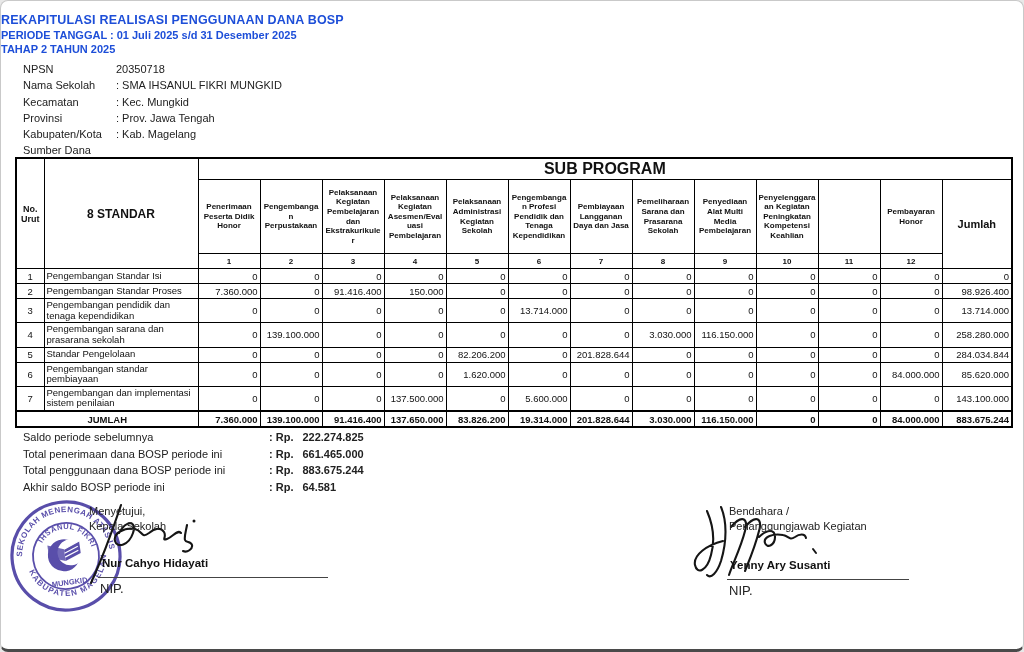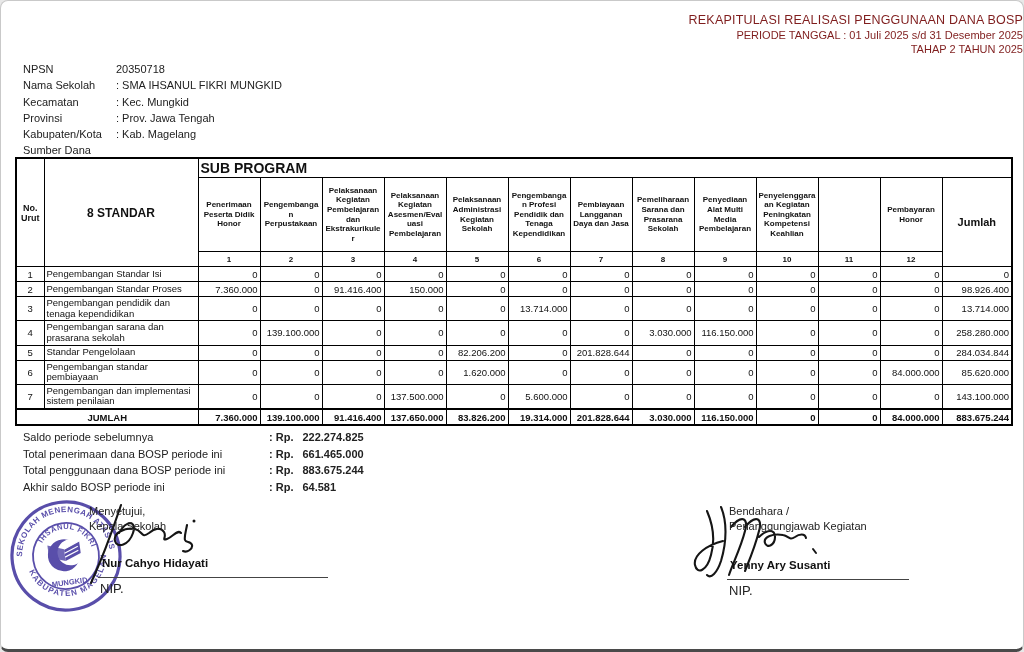--- a/index.html
+++ b/index.html
@@ -3,37 +3,37 @@
 <meta charset="utf-8">
 <style>
   html,body{margin:0;padding:0;background:#e8e8e8;}
   .page{
     position:relative;width:1024px;height:652px;background:#ffffff;
     font-family:"Liberation Sans","DejaVu Sans",sans-serif;color:#1a1a1a;
     overflow:hidden;border:1px solid #c9c9c9;border-bottom:3px solid #4a4a4a;
     border-radius:8px;box-sizing:border-box;
   }
   
-  .title-block{position:absolute;top:12px;left:0;width:100%;text-align:right;font-weight:normal;color:#7f1d1d;}
+  .title-block{position:absolute;top:12px;left:0;width:100%;text-align:left;font-weight:bold;color:#1d4ed8;}
   .title-l1{font-size:12.5px;letter-spacing:.2px;}
   .title-l2{font-size:11px;margin-top:2px;}
   .title-l3{font-size:11px;margin-top:2px;}
   
   .info-block{position:absolute;left:22px;top:60px;font-size:11px;color:#222;}
   .info-row{display:grid;grid-template-columns:93px auto;line-height:16.3px;}
   
   table.main{
     position:absolute;left:14px;top:156px;width:996px;border-collapse:collapse;
     table-layout:fixed;font-size:9px;color:#111;
   }
   table.main th,table.main td{border:1px solid #000;padding:1px 2px;box-sizing:border-box;}
   table.main{border:2px solid #000;}
   th.corner-no{font-size:9px;font-weight:bold;text-align:center;}
   th.corner-standar{font-size:12px;font-weight:bold;text-align:center;}
-  th.group-header{font-size:14px;font-weight:bold;text-align:left;height:17px;border-bottom:2px solid #000;}
+  th.group-header{font-size:16px;font-weight:bold;text-align:center;height:17px;border-bottom:2px solid #000;}
   th.col-head{font-size:8px;font-weight:bold;text-align:center;vertical-align:middle;height:74px;line-height:1.2;overflow-wrap:anywhere;}
   th.col-num{font-size:8px;font-weight:bold;text-align:center;height:15px;border-bottom:2px solid #000;}
   th.jumlah-head{font-size:11px;font-weight:bold;text-align:center;}
   td.c-no{text-align:center;font-size:9.5px;}
   td.c-label{text-align:left;font-size:9.5px;line-height:1.12;padding-left:3px;}
   td.c-val{text-align:right;font-size:9.5px;}
   td.c-jumlah{font-weight:normal;}
   tr.data-row td{height:15px;vertical-align:middle;}
   tr.total-row td{font-weight:bold;border-top:2px solid #000;height:16px;}
   td.c-total-label{text-align:center;font-size:9.5px;}

